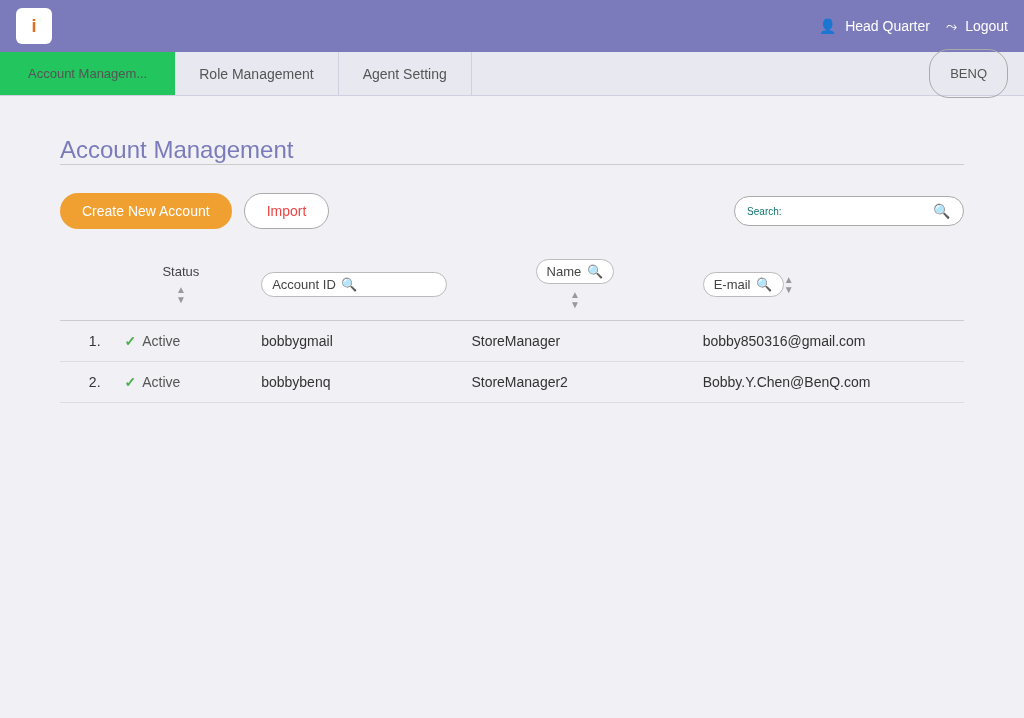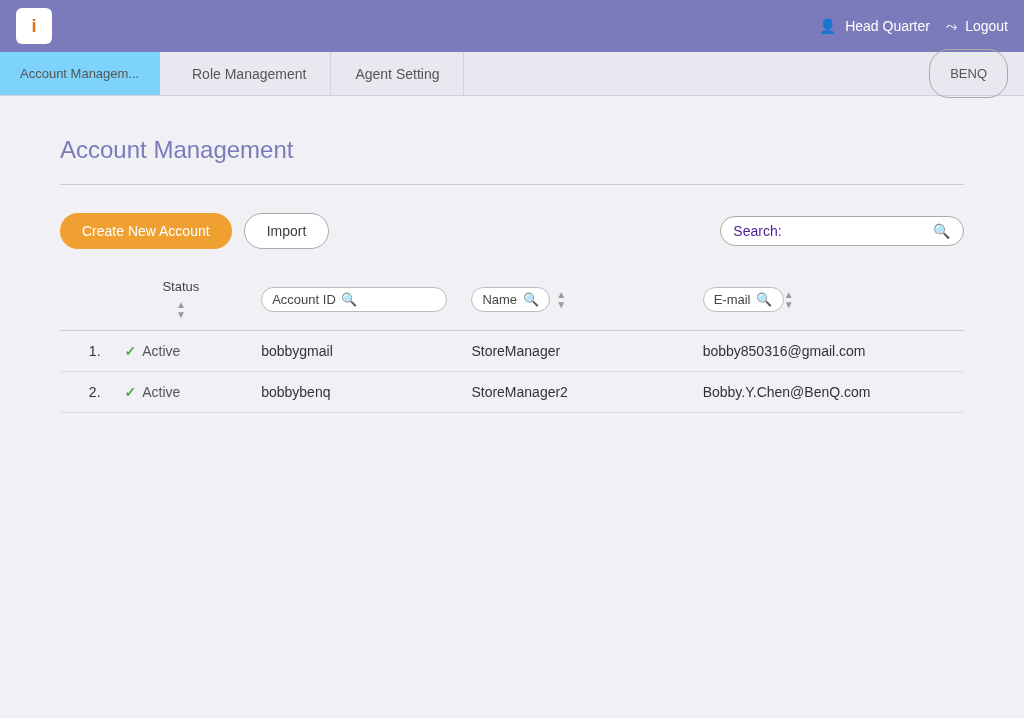--- a/index.html
+++ b/index.html
@@ -57,35 +57,34 @@
     .nav-bar {
       background: #e8e8f0;
       display: flex;
       align-items: center;
       height: 44px;
       padding: 0 0 0 0;
       border-bottom: 1px solid #d0d0e0;
       position: relative;
     }
     .breadcrumb-area {
-      background: #7dd3fc;
-      padding: 0 20px;
+      background: #22c55e;
+      padding: 0 28px;
       height: 100%;
       display: flex;
       align-items: center;
       font-size: 13px;
       color: #555;
       min-width: 160px;
     }
     .nav-tabs {
       display: flex;
       align-items: center;
       height: 100%;
       flex: 1;
-      padding-left: 8px;
     }
     .nav-tab {
       padding: 0 24px;
       height: 100%;
       display: flex;
       align-items: center;
       font-size: 14px;
       color: #555;
       cursor: pointer;
       border-right: 1px solid #d0d0e0;
@@ -102,21 +101,20 @@
       cursor: pointer;
     }
 
     
     .main-content {
       padding: 40px 60px;
     }
     .page-title {
       font-size: 24px;
       color: #7b7bbb;
-      margin-bottom: 20px;
       font-weight: 400;
     }
     .title-divider {
       border: none;
       border-top: 1px solid #ccc;
       margin-bottom: 28px;
     }
 
     
     .toolbar {
@@ -129,21 +127,21 @@
       color: white;
       border: none;
       border-radius: 20px;
       padding: 10px 22px;
       font-size: 14px;
       cursor: pointer;
       font-weight: 500;
     }
     .btn-import {
       background: white;
-      color: #404040;
+      color: #ef4444;
       border: 1.5px solid #aaa;
       border-radius: 20px;
       padding: 9px 22px;
       font-size: 14px;
       cursor: pointer;
       margin-left: 12px;
     }
     .search-area {
       margin-left: auto;
       display: flex;
@@ -270,21 +268,21 @@
 </nav>
 
 <main class="main-content">
   <h1 class="page-title">Account Management</h1>
   <hr class="title-divider">
 
   <div class="toolbar">
     <button class="btn-create">Create New Account</button>
     <button class="btn-import">Import</button>
     <div class="search-area">
-      <span style="font-size:14px;color:#4c1d95;">Search:</span>
+      <span style="font-size:10px;color:#0f766e;">Search:</span>
       <input type="text" placeholder="" style="">
       <span class="search-icon-inline">🔍</span>
     </div>
   </div>
 
   <table class="account-table">
     <thead>
       <tr>
         <th class="col-num"></th>
         <th class="col-status">
@@ -296,21 +294,21 @@
             </div>
           </div>
         </th>
         <th class="col-account-id">
           <div class="th-filter-box">
             <span>Account ID</span>
             <span>🔍</span>
           </div>
         </th>
         <th class="col-name">
-          <div style="display:flex;align-items:center;gap:6px;">
+          <div style="display:flex;align-items:center;gap:6px;flex-direction:column;">
             <div class="th-filter-box">
               <span>Name</span>
               <span>🔍</span>
             </div>
             <div class="sort-icon">
               <span>▲</span>
               <span>▼</span>
             </div>
           </div>
         </th>

